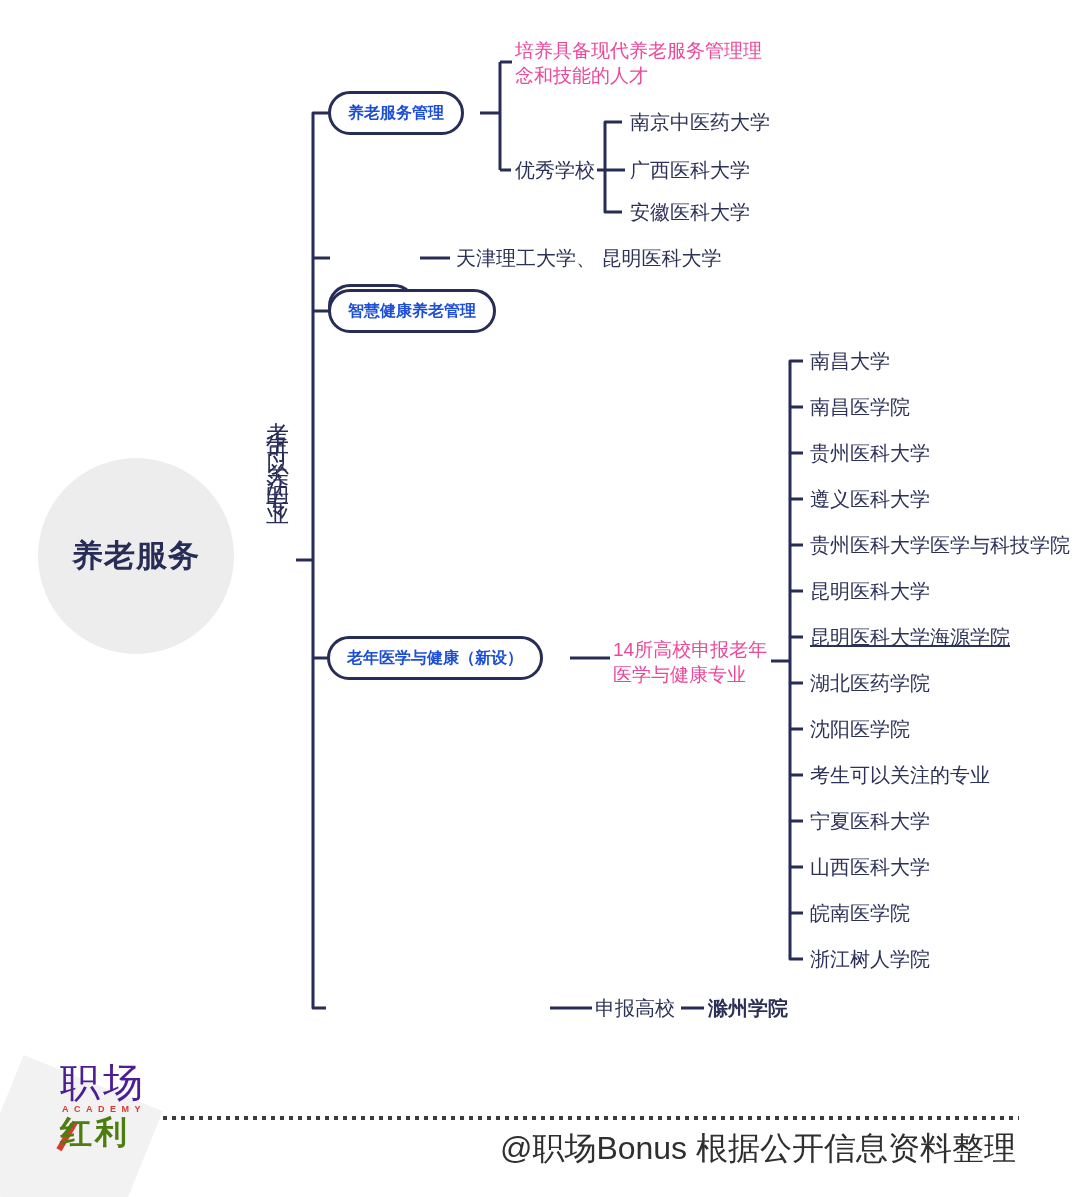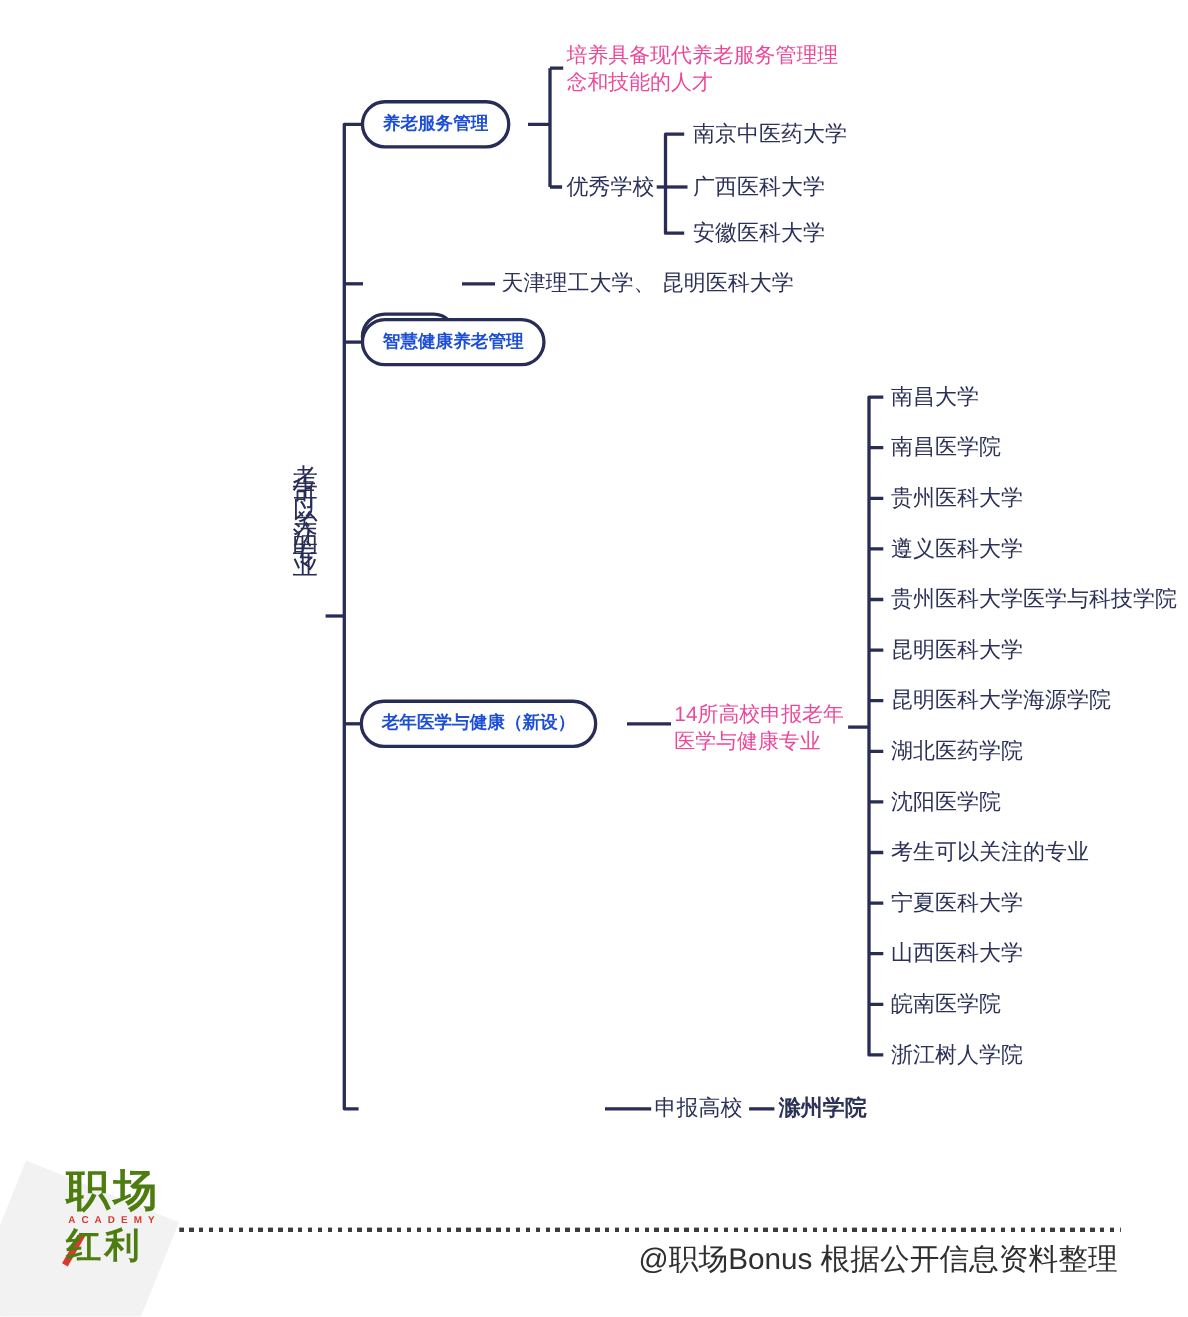--- a/index.html
+++ b/index.html
@@ -33,34 +33,34 @@
     position:absolute;left:263px;top:404px;z-index:1;
     writing-mode:vertical-rl;text-orientation:upright;
     font-size:23px;letter-spacing:10px;color:#272d56;
   }
   
   .burst{
     position:absolute;left:-8px;top:1078px;width:150px;height:140px;
     background:#f2f2f2;transform:rotate(22deg);z-index:0;
   }
   .logo{position:absolute;left:60px;top:1062px;z-index:1;line-height:1;}
-  .logo-top{font-size:40px;font-weight:700;letter-spacing:3px;color:#4d7c0f;}
+  .logo-top{font-size:40px;font-weight:400;letter-spacing:3px;color:#4c1d95;}
   .logo-sub{font-size:9px;font-weight:bold;letter-spacing:5.5px;color:#d93a30;margin:3px 0 2px 2px;}
   .logo-bottom{font-size:32px;font-weight:900;letter-spacing:3px;color:#4d7c0f;position:relative;}
   .logo-slash{
     position:absolute;left:4px;top:4px;width:6px;height:32px;background:#d93a30;
     transform:rotate(30deg);z-index:0;
   }
   .logo-bottom .logo-bottom-text{position:relative;z-index:1;}
   .dotted{
     position:absolute;left:163px;top:1116px;width:856px;height:4px;z-index:1;
     background:repeating-linear-gradient(90deg,#3c3c3c 0 4px,transparent 4px 9px);
   }
   .credit{
-    position:absolute;right:64px;top:1127px;z-index:1;font-size:27px;
+    position:absolute;right:64px;top:1127px;z-index:1;font-size:32px;
     color:#2f2f2f;white-space:nowrap;
   }
 </style>
 </head>
 <body>
 
 <div id="canvas">
 
   <svg class="lines" width="1080" height="1197" viewBox="0 0 1080 1197" fill="none" stroke="#272d56" stroke-width="3" stroke-linejoin="round">
 
@@ -77,20 +77,23 @@
     <path d="M420 258 H450"></path>
 
     <path d="M570 658 H610"></path>
     <path d="M771 661 H790"></path>
     <path d="M803 361 H790 V959 H803"></path>
     <path d="M790 407 H803 M790 453 H803 M790 499 H803 M790 545 H803 M790 591 H803 M790 637 H803 M790 683 H803 M790 729 H803 M790 775 H803 M790 821 H803 M790 867 H803 M790 913 H803"></path>
 
     <path d="M550 1008 H592 M681 1008 H704"></path>
   </svg>
 
+  <div class="root-circle">
+    <span>养老服务</span>
+  </div>
   <div class="stem">考生可以关注的专业</div>
 
   <div class="pill" style="left:328px;top:91px;">养老服务管理</div>
   <div class="pill" style="left:328px;top:236px;margin-top:48px;">老年学</div>
   <div class="pill" style="left:328px;top:289px;">智慧健康养老管理</div>
   <div class="pill" style="left:327px;top:636px;">老年医学与健康（新设）</div>
 
   <div class="wraptxt" style="left:515px;top:38px;width:255px;">培养具备现代养老服务管理理念和技能的人才</div>
   <div class="txt" style="left:515px;top:157px;">优秀学校</div>
   <div class="txt" style="left:630px;top:109px;">南京中医药大学</div>
@@ -99,21 +102,21 @@
 
   <div class="txt" style="left:456px;top:245px;">天津理工大学、 昆明医科大学</div>
 
   <div class="wraptxt" style="left:613px;top:637px;width:168px;">14所高校申报老年医学与健康专业</div>
   <div class="txt" style="left:810px;top:348px;">南昌大学</div>
   <div class="txt" style="left:810px;top:394px;">南昌医学院</div>
   <div class="txt" style="left:810px;top:440px;">贵州医科大学</div>
   <div class="txt" style="left:810px;top:486px;">遵义医科大学</div>
   <div class="txt" style="left:810px;top:532px;">贵州医科大学医学与科技学院</div>
   <div class="txt" style="left:810px;top:578px;">昆明医科大学</div>
-  <div class="txt" style="left:810px;top:624px;">昆明医科大学海源学院</div>
+  <div class="txt" style="left:810px;top:624px;text-decoration:underline;">昆明医科大学海源学院</div>
   <div class="txt" style="left:810px;top:670px;">湖北医药学院</div>
   <div class="txt" style="left:810px;top:716px;">沈阳医学院</div>
   <div class="txt" style="left:810px;top:762px;">考生可以关注的专业</div>
   <div class="txt" style="left:810px;top:808px;">宁夏医科大学</div>
   <div class="txt" style="left:810px;top:854px;">山西医科大学</div>
   <div class="txt" style="left:810px;top:900px;">皖南医学院</div>
   <div class="txt" style="left:810px;top:946px;">浙江树人学院</div>
 
   <div class="txt" style="left:595px;top:995px;">申报高校</div>
   <div class="txt" style="left:708px;top:995px;font-weight:bold;">滁州学院</div>

